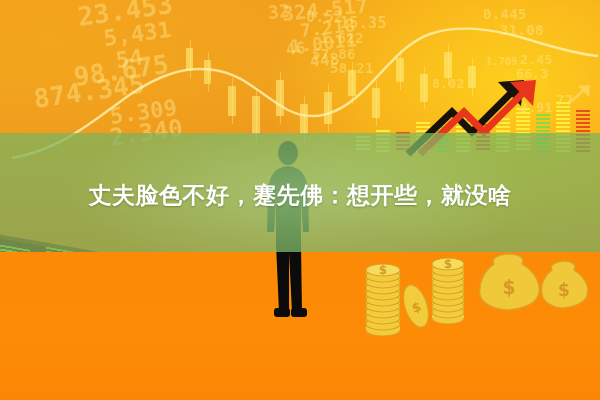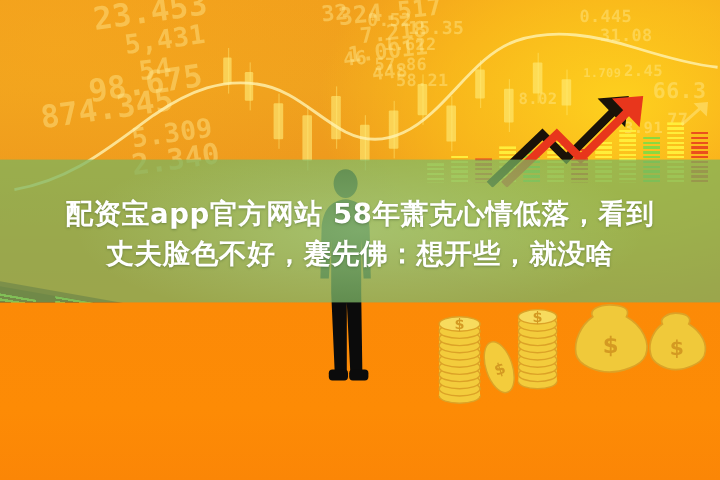--- a/index.html
+++ b/index.html
@@ -189,21 +189,21 @@
       <div class="gn" style="left: 286px; top: 40px; font-size: 16px; transform: rotate(-6deg);">46</div>
       <div class="gn" style="left: 306px; top: 8px; font-size: 15px; transform: rotate(0deg);">0.52</div>
       <div class="gn" style="left: 340px; top: 14px; font-size: 15px; transform: rotate(0deg);">15.35</div>
       <div class="gn" style="left: 320px; top: 30px; font-size: 14px; transform: rotate(0deg);">1.622</div>
       <div class="gn" style="left: 312px; top: 46px; font-size: 14px; transform: rotate(0deg);">57.86</div>
       <div class="gn" style="left: 330px; top: 60px; font-size: 14px; transform: rotate(0deg); text-align: center;">58.21</div>
       <div class="gn" style="left: 483px; top: 6px; font-size: 14px; transform: rotate(0deg);">0.445</div>
       <div class="gn" style="left: 500px; top: 22px; font-size: 14px; transform: rotate(0deg);">31.08</div>
       <div class="gn" style="left: 520px; top: 40px; font-size: 13px; transform: rotate(0deg); margin-top: 12px;">2.45</div>
       <div class="gn" style="left: 486px; top: 56px; font-size: 10px; transform: rotate(0deg);">1.709</div>
-      <div class="gn" style="left: 544px; top: 66px; font-size: 18px; transform: rotate(0deg);">66.3</div>
+      <div class="gn" style="left: 516px; top: 66px; font-size: 13px; transform: rotate(0deg);">66.3</div>
       <div class="gn" style="left: 556px; top: 92px; font-size: 14px; transform: rotate(0deg);">77</div>
       <div class="gn" style="left: 432px; top: 76px; font-size: 13px; transform: rotate(0deg);">8.02</div>
       <div class="gn" style="left: 520px; top: 100px; font-size: 13px; transform: rotate(0deg);">3.91</div>
     </div>
 
   <div id="candleLayer" style="position:absolute;left:0;top:0;width:600px;height:160px;">
       <div class="wick" style="left: 232px; top: 78px; height: 46px;"></div>
       <div class="candle" style="left: 228px; top: 86px; width: 8px; height: 30px;"></div>
       <div class="wick" style="left: 256px; top: 88px; height: 54px;"></div>
       <div class="candle" style="left: 252px; top: 96px; width: 8px; height: 38px;"></div>
@@ -337,17 +337,16 @@
     <g>
       <path d="M 190,24 C 187,19 195,15 201,15 C 209,15 215,18 212,24 C 223,31 228,41 225,50 C 222,58 208,62 201,62 C 193,62 181,57 180,48 C 178,39 183,29 190,24 Z" fill="#f0c93a" stroke="#dca227" stroke-width="1.4"></path>
       <text x="202" y="50" font-family="DejaVu Sans, sans-serif" font-size="17" font-weight="700" fill="#d49a22" text-anchor="middle">$</text>
     </g>
   </svg>
 
   <div class="band"></div>
   <div class="band-glow"></div>
 
   <div class="headline">
-    <div class="ln">配资宝app官方网站 58年萧克心情低落，看到</div>
     <div class="ln">丈夫脸色不好，蹇先佛：想开些，就没啥</div>
   </div>
 
 </div>
 
 </body></html>

